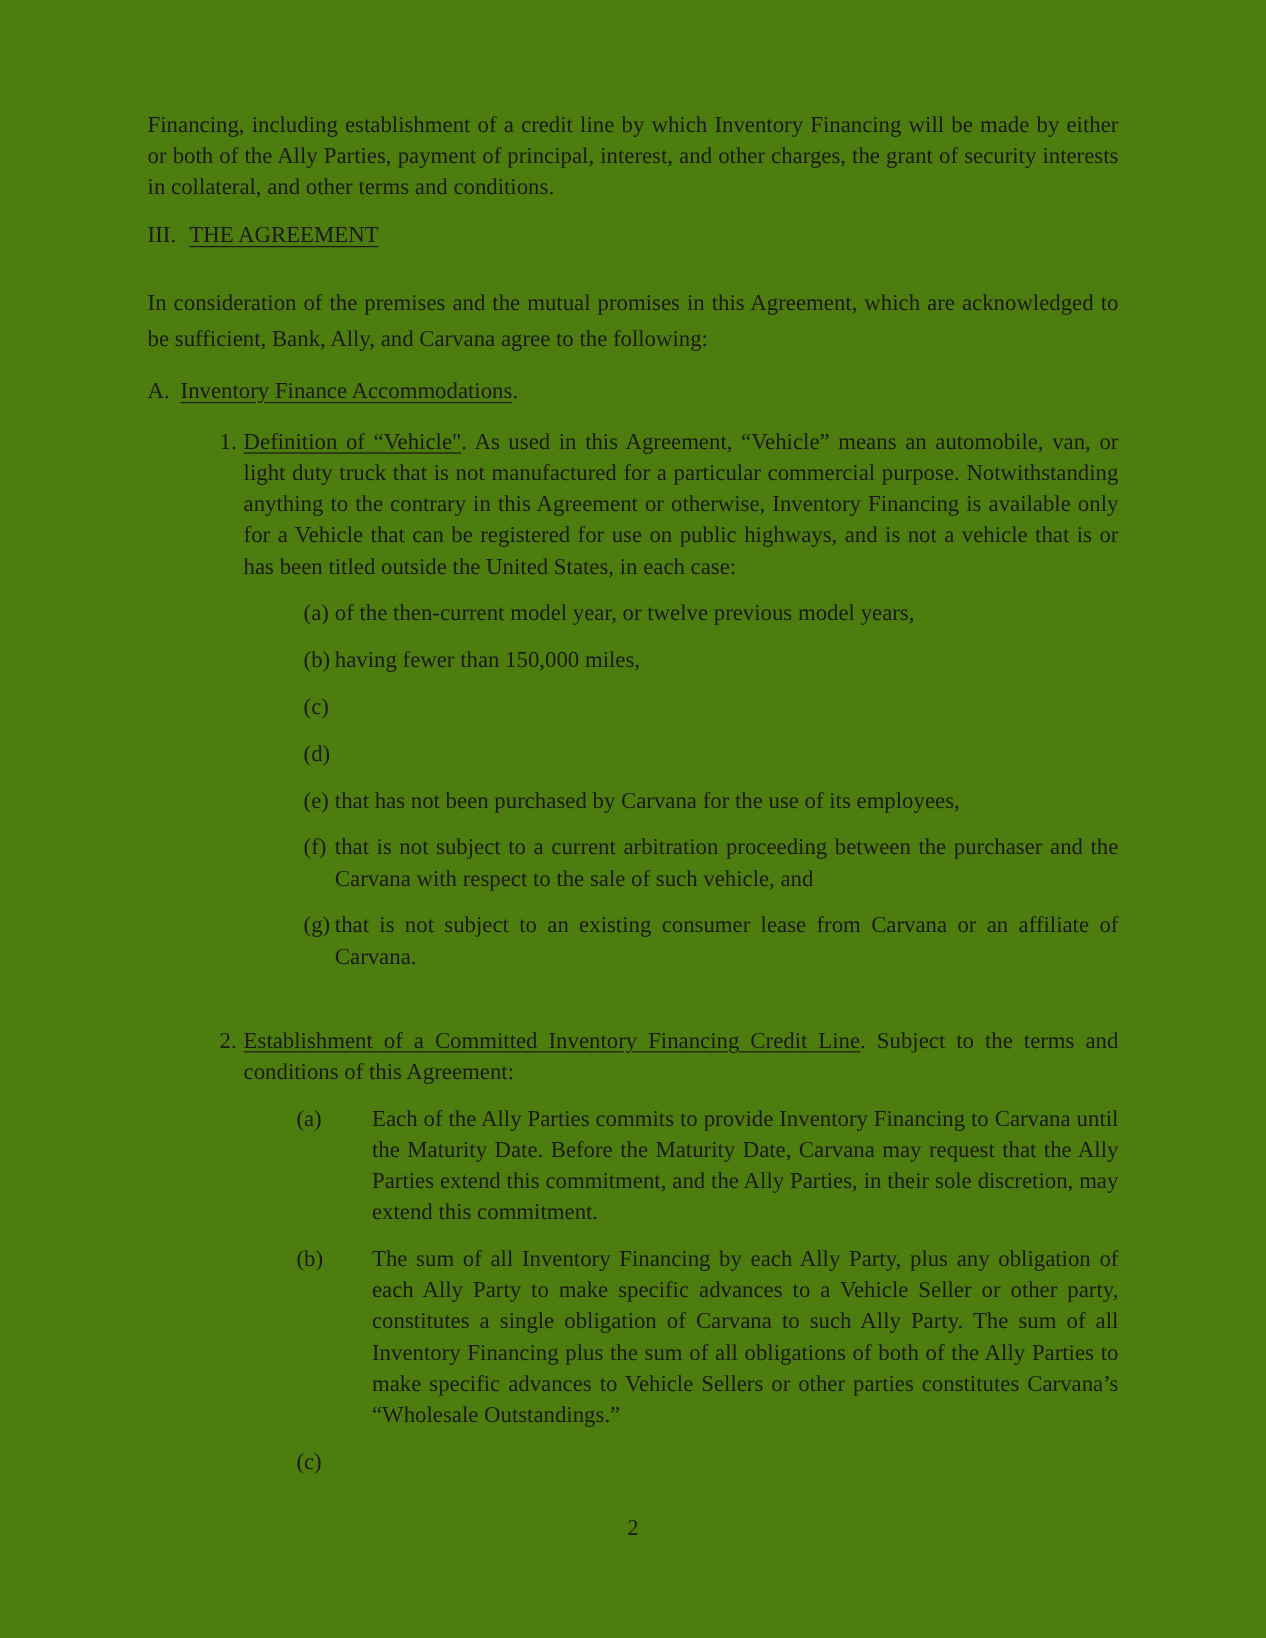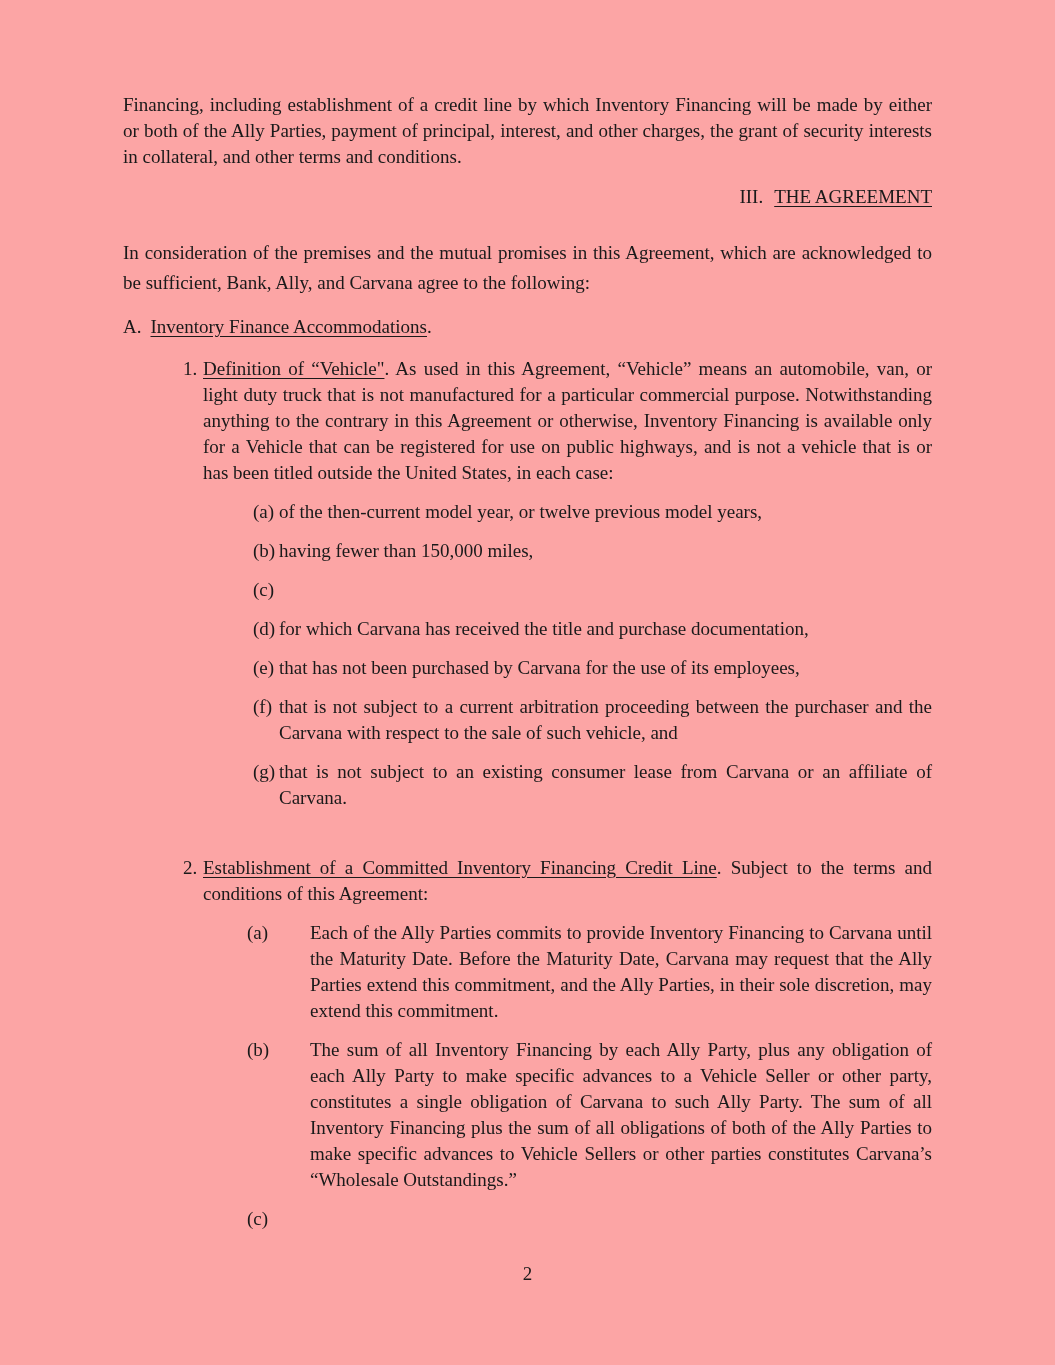--- a/index.html
+++ b/index.html
@@ -4,40 +4,40 @@
 <style>
   html, body {
     margin: 0;
     padding: 0;
     background: #ffffff;
   }
   .page {
     position: relative;
     width: 1055px;
     height: 1365px;
-    background: #fca5a5;
+    background: #4d7c0f;
     color: #1a1a1a;
     font-family: "Liberation Serif", "DejaVu Serif", serif;
     font-size: 19px;
     overflow: hidden;
   }
   .content {
     position: absolute;
     left: 123px;
     top: 92px;
     width: 809px;
   }
   .para {
     line-height: 26px;
     text-align: justify;
   }
   .heading {
     margin-top: 14px;
     line-height: 26px;
-    text-align: right;
+    text-align: left;
   }
   .heading .numeral {
     margin-right: 11px;
   }
   .para-wide {
     margin-top: 28px;
     line-height: 30px;
     text-align: justify;
   }
   .section-heading {
@@ -134,21 +134,20 @@
     </div>
     <div class="sub1">
       <span class="label">(b)</span>
       <span class="text">having fewer than 150,000 miles,</span>
     </div>
     <div class="sub1">
       <span class="label">(c)</span>
     </div>
     <div class="sub1">
       <span class="label">(d)</span>
-      <span class="text">for which Carvana has received the title and purchase documentation,</span>
     </div>
     <div class="sub1">
       <span class="label">(e)</span>
       <span class="text">that has not been purchased by Carvana for the use of its employees,</span>
     </div>
     <div class="sub1">
       <span class="label">(f)</span>
       <span class="text">that is not subject to a current arbitration proceeding between the purchaser and the Carvana with respect to the sale of such vehicle, and</span>
     </div>
     <div class="sub1">

